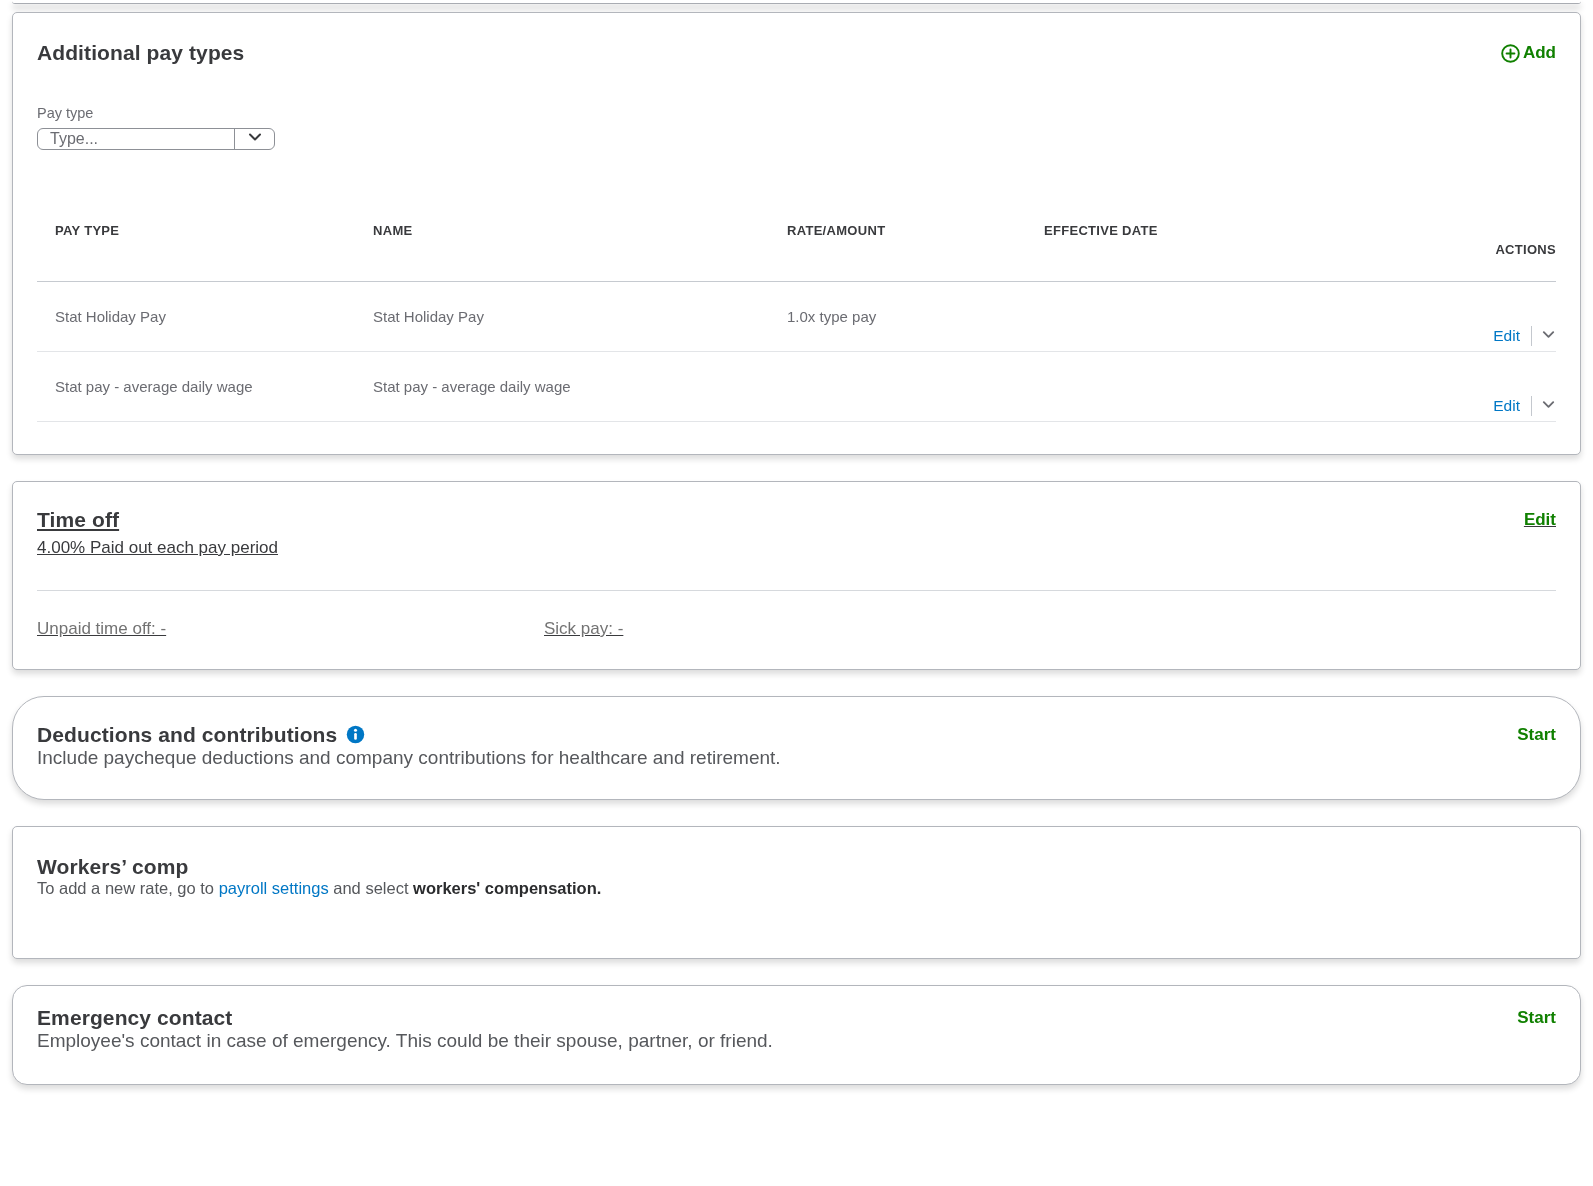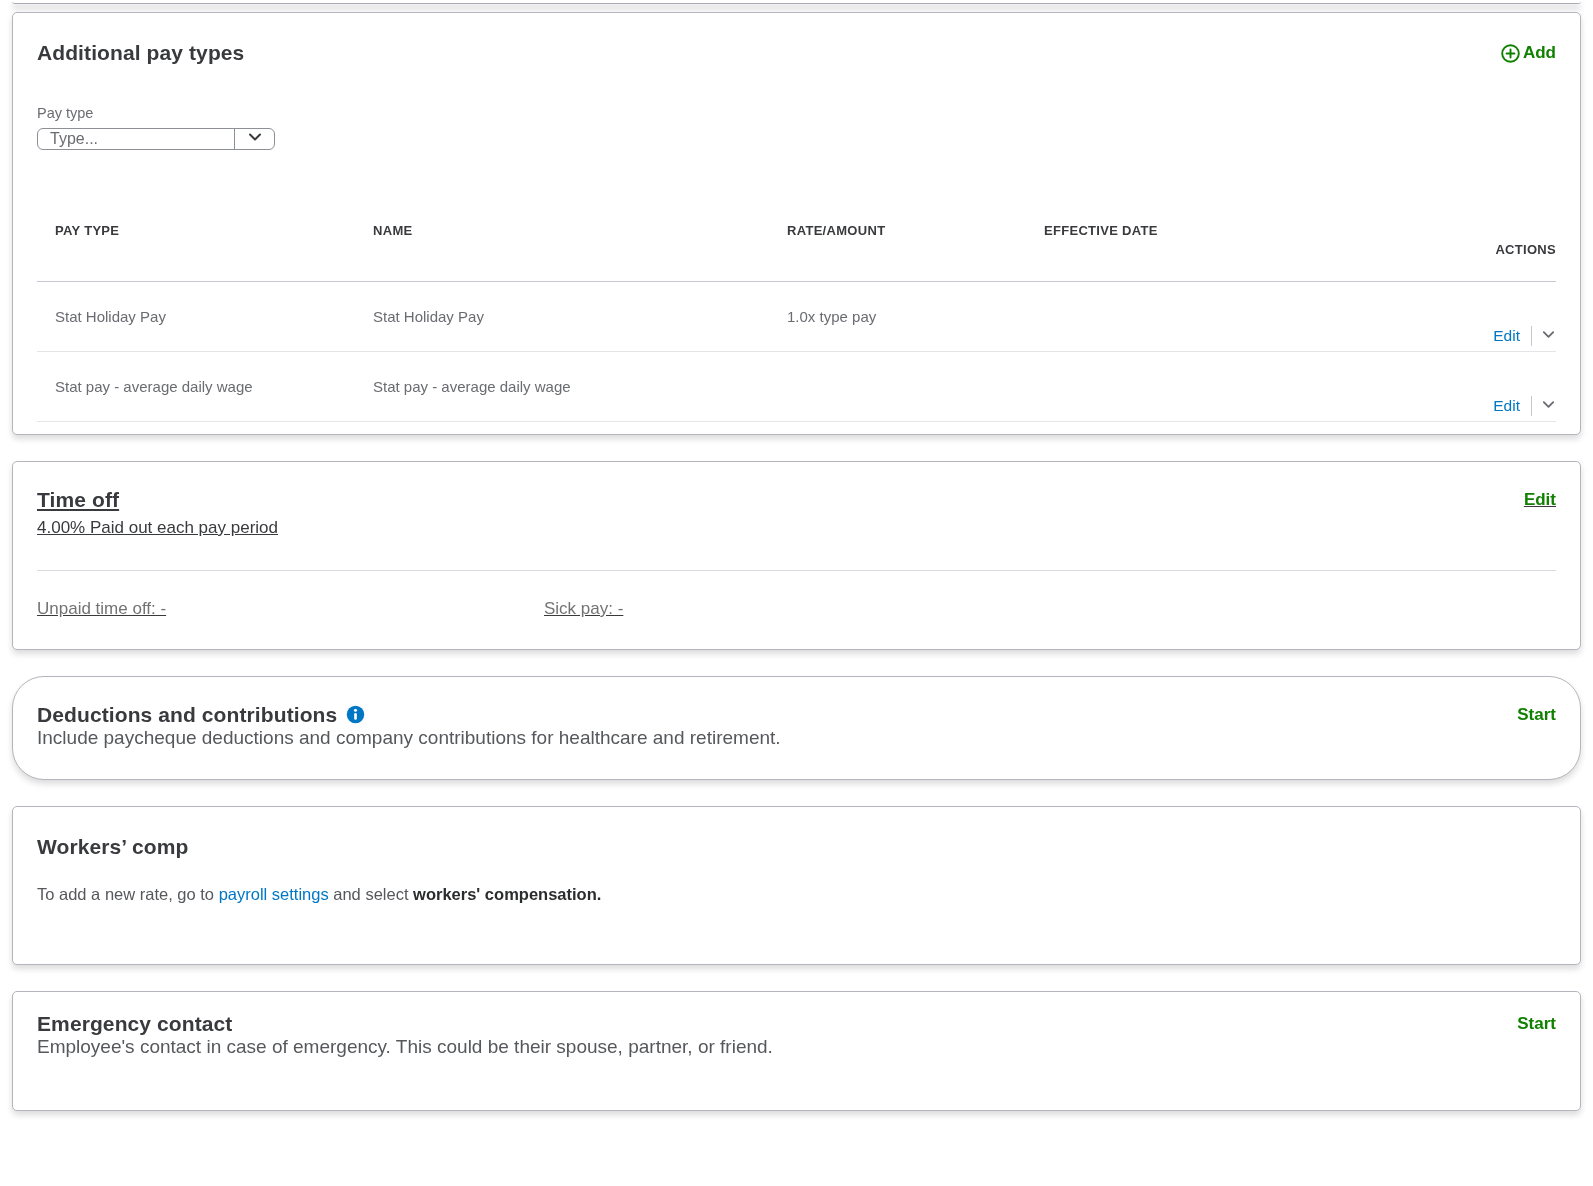--- a/index.html
+++ b/index.html
@@ -44,21 +44,21 @@
     font-weight: bold;
     text-decoration: none;
     display: flex;
     align-items: center;
     cursor: pointer;
   }
   .green-link svg { margin-right: 2px; display: block; }
   .blue-link { color: #0077c5; text-decoration: none; cursor: pointer; }
 
   
-  .apt-card { padding-top: 28px; padding-bottom: 12px; }
+  .apt-card { padding-top: 28px; padding-bottom: 32px; }
   .field-label {
     margin-top: 40px;
     font-size: 14.5px;
     color: #6b6c72;
   }
   .combobox {
     margin-top: 7px;
     width: 238px; height: 22px;
     border: 1px solid #8d9096;
     border-radius: 6px;
@@ -148,25 +148,25 @@
   .deductions-card { padding-top: 26px; padding-bottom: 30px; border-radius: 32px; }
   .title-with-icon { display: flex; align-items: center; }
   .info-icon { margin-left: 9px; display: block; position: relative; top: 1px; }
   .card-desc {
     font-size: 19px;
     color: #56585c;
   }
 
   
   .workers-card { padding-top: 28px; padding-bottom: 60px; }
-  .workers-desc { margin-top: 26px; font-size: 16.5px; color: #56585c; }
+  .workers-desc { font-size: 16.5px; color: #56585c; }
   .workers-desc .bold-part { font-weight: bold; color: #2b2c2e; }
 
   
-  .emergency-card { padding-top: 20px; padding-bottom: 52px; }
+  .emergency-card { padding-top: 20px; padding-bottom: 32px; border-radius: 15px; }
 </style>
 </head>
 <body>
 
 <div class="top-sliver"></div>
 
 <section class="card apt-card">
   <div class="card-header">
     <h2 class="card-title">Additional pay types</h2>
     <a class="green-link">

